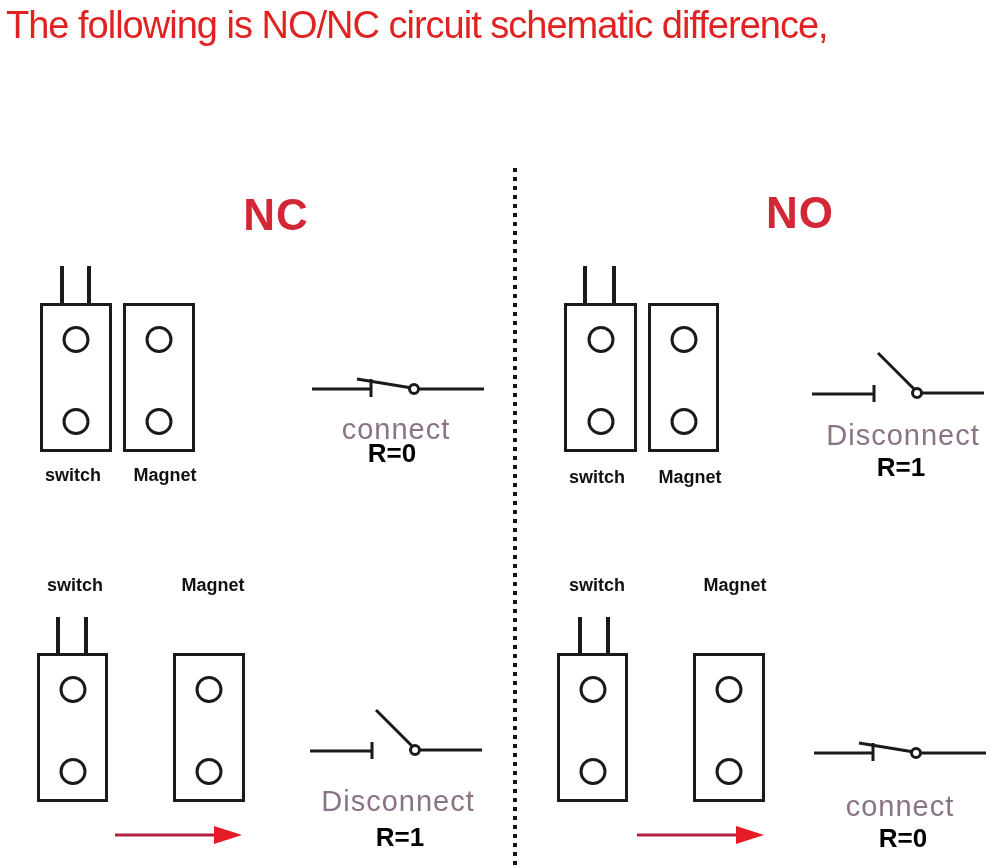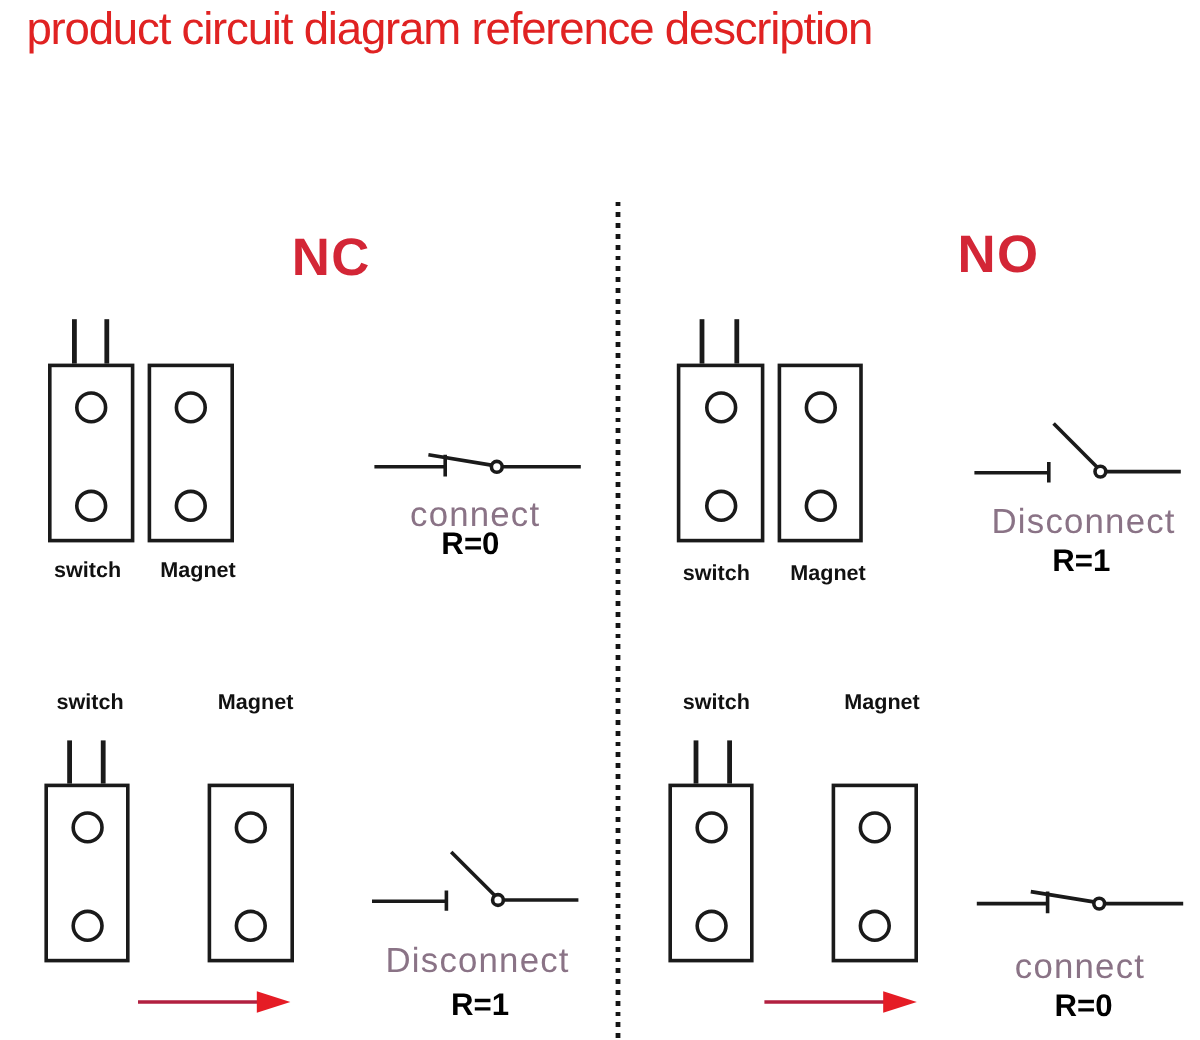--- a/index.html
+++ b/index.html
@@ -34,27 +34,27 @@
                transform:translateX(-50%);white-space:nowrap;}
   .sym{position:absolute;}
   .arrow{position:absolute;}
 </style>
 </head>
 <body>
 
 <div id="stage">
 
   <div class="title">
-    <div class="l2">product circuit diagram reference description</div>
+    <div class="l1">The following is NO/NC circuit schematic difference,</div>
   </div>
 
   <div class="divider"></div>
 
   <div class="sec-head" style="left:232px;top:190px;">NC</div>
-  <div class="sec-head" style="left:788px;top:188px;">NO</div>
+  <div class="sec-head" style="left:756px;top:188px;">NO</div>
 
   <div class="wire" style="left:60px;top:266px;height:38px;"></div>
   <div class="wire" style="left:87px;top:266px;height:38px;"></div>
   <div class="rect" style="left:40px;top:303px;width:72px;height:149px;">
     <div class="circle top"></div>
     <div class="circle bot"></div>
   </div>
   <div class="rect" style="left:123px;top:303px;width:72px;height:149px;">
     <div class="circle top"></div>
     <div class="circle bot"></div>

